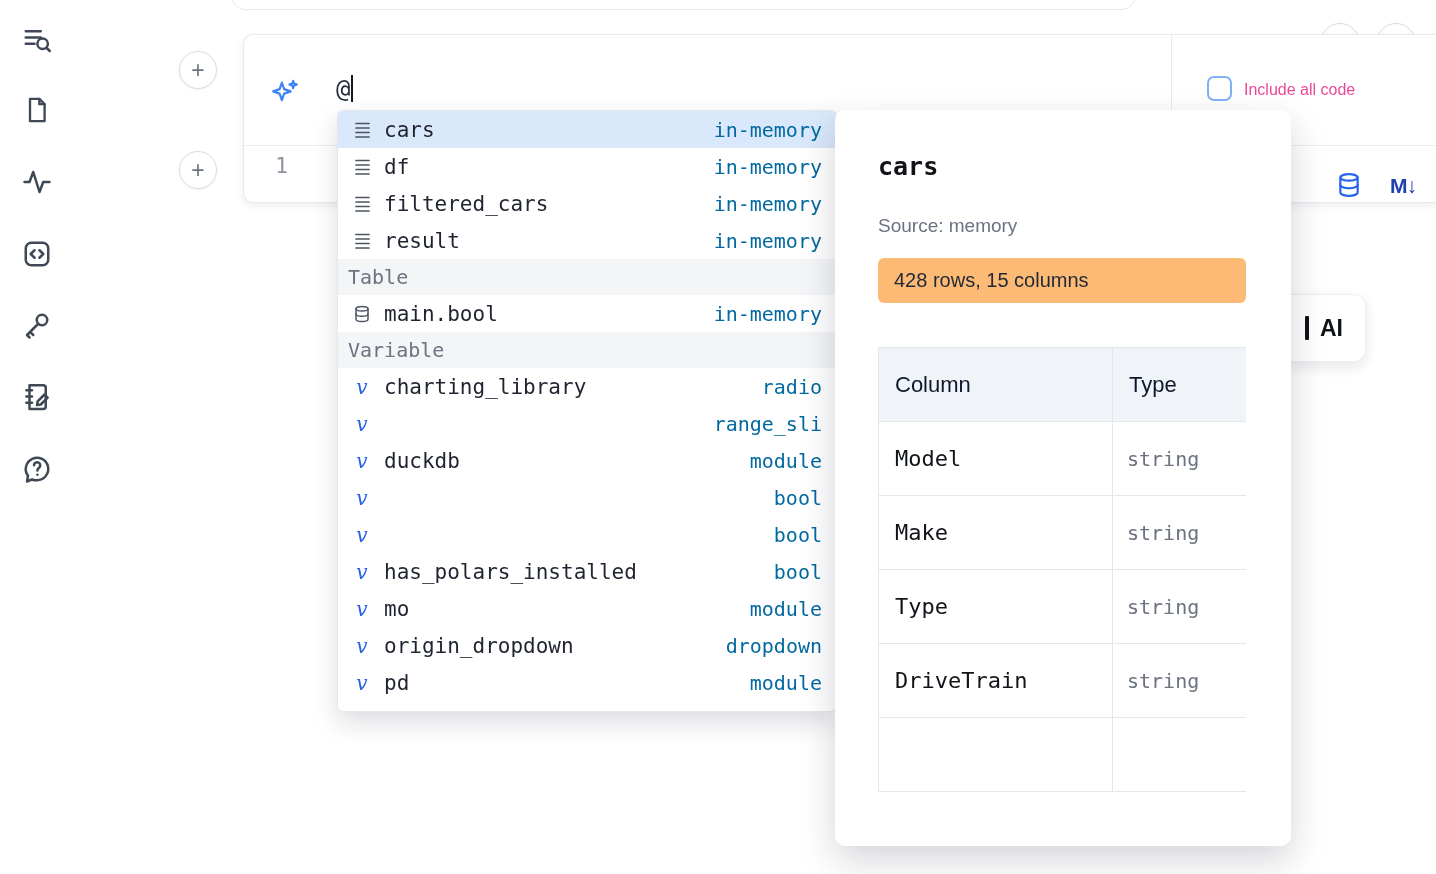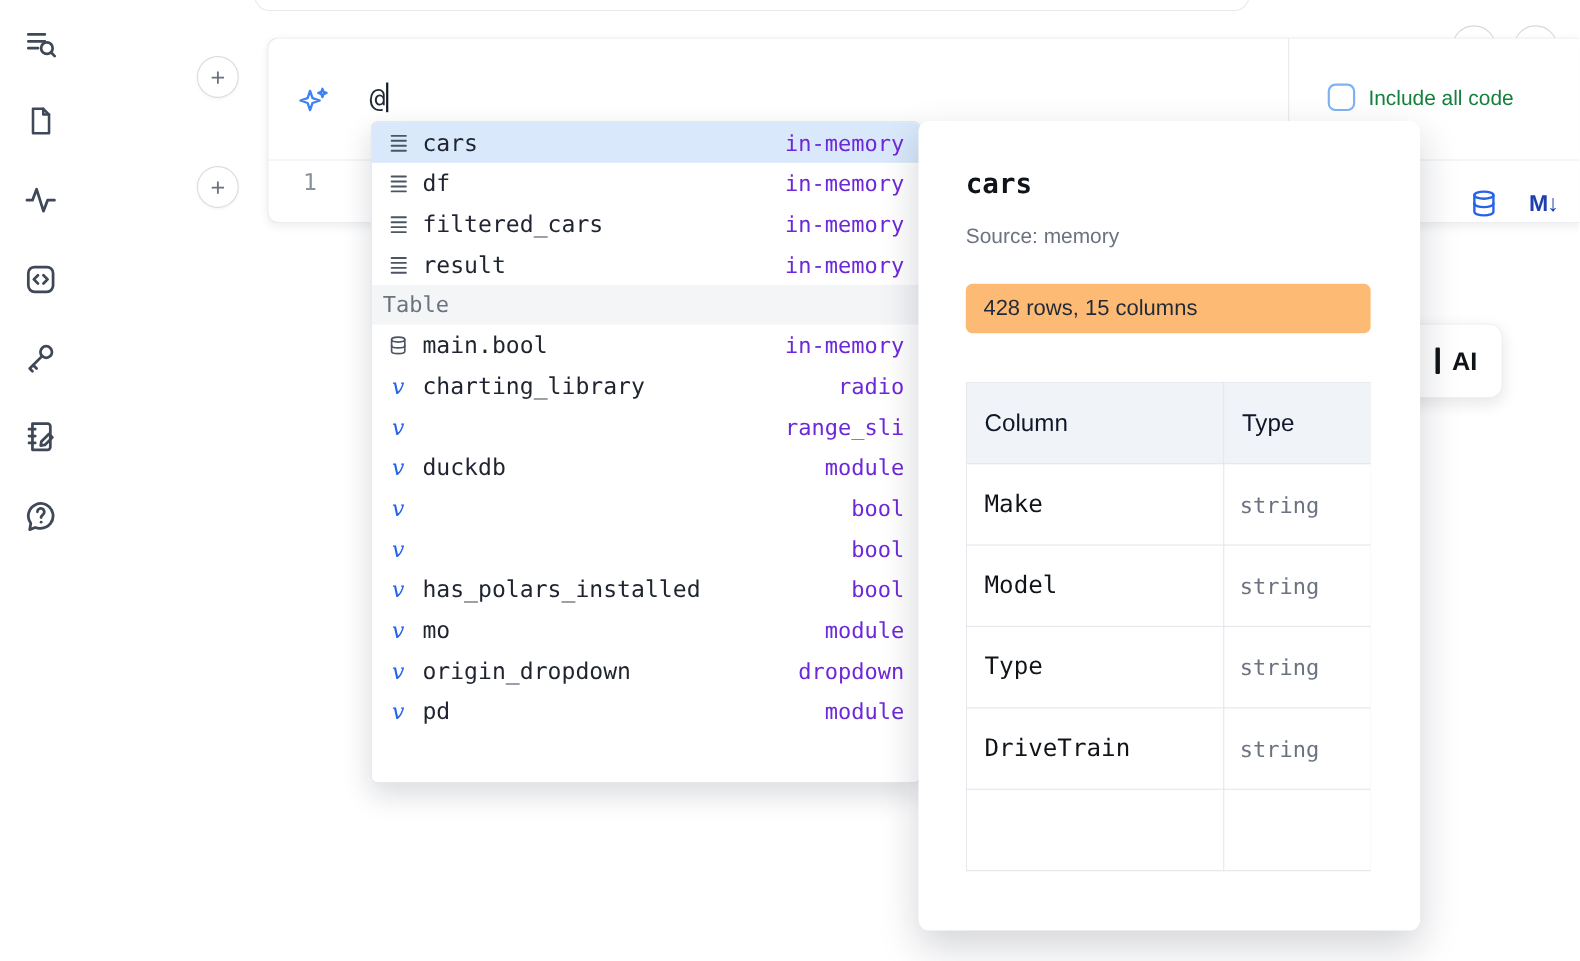--- a/index.html
+++ b/index.html
@@ -28,21 +28,21 @@
   .sparkle{position:absolute;left:26px;top:42px;width:30px;height:30px;}
   .prompt-text{position:absolute;left:92px;top:40px;font-family:"DejaVu Sans Mono",monospace;
                font-size:24px;color:#1f2937;}
   .caret{display:inline-block;width:2px;height:27px;background:#111827;margin-left:1px;
          vertical-align:-5px;animation:blink 1.1s steps(1) infinite;}
   @keyframes blink{50%{opacity:0;}}
   .prompt-divider{position:absolute;left:927px;top:0;bottom:0;width:1px;background:#e7eaee;}
   .cb{position:absolute;left:963px;top:41px;width:25px;height:25px;border:2px solid #7fb2f5;
       border-radius:7px;background:#fff;cursor:pointer;box-sizing:border-box;}
   .cb-label{position:absolute;left:1000px;top:0;height:110px;display:flex;align-items:center;
-            font-size:19px;color:#15803d;}
+            font-size:16px;color:#ec4899;}
   .code-row{position:absolute;left:0;top:111px;right:0;bottom:0;}
   .gutter{position:absolute;left:24px;top:8px;width:20px;text-align:right;
           font-family:"DejaVu Sans Mono",monospace;font-size:21px;color:#8a929e;}
   .cell-icon{position:absolute;background:none;border:none;padding:0;cursor:pointer;}
   .db-btn{left:1092px;top:26px;}
   .md-btn{left:1146px;top:28px;font-weight:800;font-size:21px;color:#1e40af;
           font-family:"Liberation Sans",sans-serif;letter-spacing:-1px;}
 
   
   .circle-btn{position:absolute;top:23px;width:40px;height:40px;border-radius:50%;
@@ -54,29 +54,29 @@
   .ac{position:absolute;left:337px;top:110px;width:498px;height:600px;background:#fff;
       border:1px solid #e5e7eb;border-radius:6px;box-shadow:0 10px 26px rgba(15,23,42,.15);
       overflow:hidden;z-index:5;font-family:"DejaVu Sans Mono",monospace;font-size:21px;}
   .ac-hdr{height:36px;background:#f3f5f7;color:#6b7280;font-size:20px;display:flex;
           align-items:center;padding:0 10px;}
   .ac-row{height:37px;display:flex;align-items:center;padding:0 14px 0 8px;gap:6px;cursor:pointer;}
   .ac-row.selected{background:#d9e8fa;}
   .ac-icon{width:32px;display:flex;justify-content:center;align-items:center;color:#4b5563;flex:none;}
   .var-glyph{font-family:"DejaVu Serif",serif;font-style:italic;color:#2563eb;font-size:20px;}
   .ac-name{color:#1f2430;white-space:nowrap;}
-  .ac-type{margin-left:auto;color:#6d28d9;font-size:20px;white-space:nowrap;overflow:hidden;
+  .ac-type{margin-left:auto;color:#0369a1;font-size:20px;white-space:nowrap;overflow:hidden;
            max-width:155px;}
 
   
   .pv{position:absolute;left:835px;top:110px;width:456px;height:736px;background:#fff;
       border-radius:10px;box-shadow:0 14px 36px rgba(15,23,42,.18);z-index:10;}
   .pv-title{position:absolute;left:43px;top:42px;font-family:"DejaVu Sans Mono",monospace;
             font-weight:bold;font-size:25px;color:#101418;}
-  .pv-src{position:absolute;left:43px;top:95px;font-size:19px;color:#6b7280;}
+  .pv-src{position:absolute;left:43px;top:105px;font-size:19px;color:#6b7280;}
   .pv-badge{position:absolute;left:43px;top:148px;width:368px;height:45px;background:#fdba74;
             border-radius:6px;display:flex;align-items:center;padding:0 16px;font-size:20px;
             color:#1f2937;box-sizing:border-box;}
   .pv-tablewrap{position:absolute;left:43px;top:237px;width:368px;height:464px;overflow:hidden;}
   .pv-table{width:368px;border-collapse:collapse;table-layout:fixed;}
   .pv-table th,.pv-table td{border:1px solid #e3e7eb;height:74px;padding:0 16px;text-align:left;
                             box-sizing:border-box;}
   .pv-table th{background:#f0f4f8;font-weight:500;font-size:22px;color:#0f172a;}
   .pv-table td.c-name{font-family:"DejaVu Sans Mono",monospace;font-size:22px;color:#101418;}
   .pv-table td.c-type{font-family:"DejaVu Sans Mono",monospace;font-size:20px;color:#6b7280;padding:0 14px;}
@@ -234,20 +234,21 @@
             <svg width="18" height="18" viewBox="0 0 24 24" fill="none" stroke="#4b5563" stroke-width="2" stroke-linecap="round">
               <ellipse cx="12" cy="5" rx="8" ry="3"></ellipse>
               <path d="M4 5v7c0 1.66 3.58 3 8 3s8-1.34 8-3V5"></path>
               <path d="M4 12v7c0 1.66 3.58 3 8 3s8-1.34 8-3v-7"></path>
             </svg>
           </span>
     <span class="ac-name">main.bool</span>
     <span class="ac-type">in-memory</span>
   </div>
 
+  <div class="ac-hdr">Variable</div>
 
   <div class="ac-row">
     <span class="ac-icon">
             <span class="var-glyph">v</span>
           </span>
     <span class="ac-name">charting_library</span>
     <span class="ac-type">radio</span>
   </div>
 
   <div class="ac-row">
@@ -329,25 +330,25 @@
             <col class="col-type">
           </colgroup>
         <thead>
             <tr id="pv-head">
               <th>Column</th>
               <th>Type</th>
             </tr>
           </thead>
         <tbody id="pv-body">
             <tr>
+              <td class="c-name">Model</td>
+              <td class="c-type">string</td>
+            </tr>
+            <tr>
               <td class="c-name">Make</td>
-              <td class="c-type">string</td>
-            </tr>
-            <tr>
-              <td class="c-name">Model</td>
               <td class="c-type">string</td>
             </tr>
             <tr>
               <td class="c-name">Type</td>
               <td class="c-type">string</td>
             </tr>
             <tr>
               <td class="c-name">DriveTrain</td>
               <td class="c-type">string</td>
             </tr>

